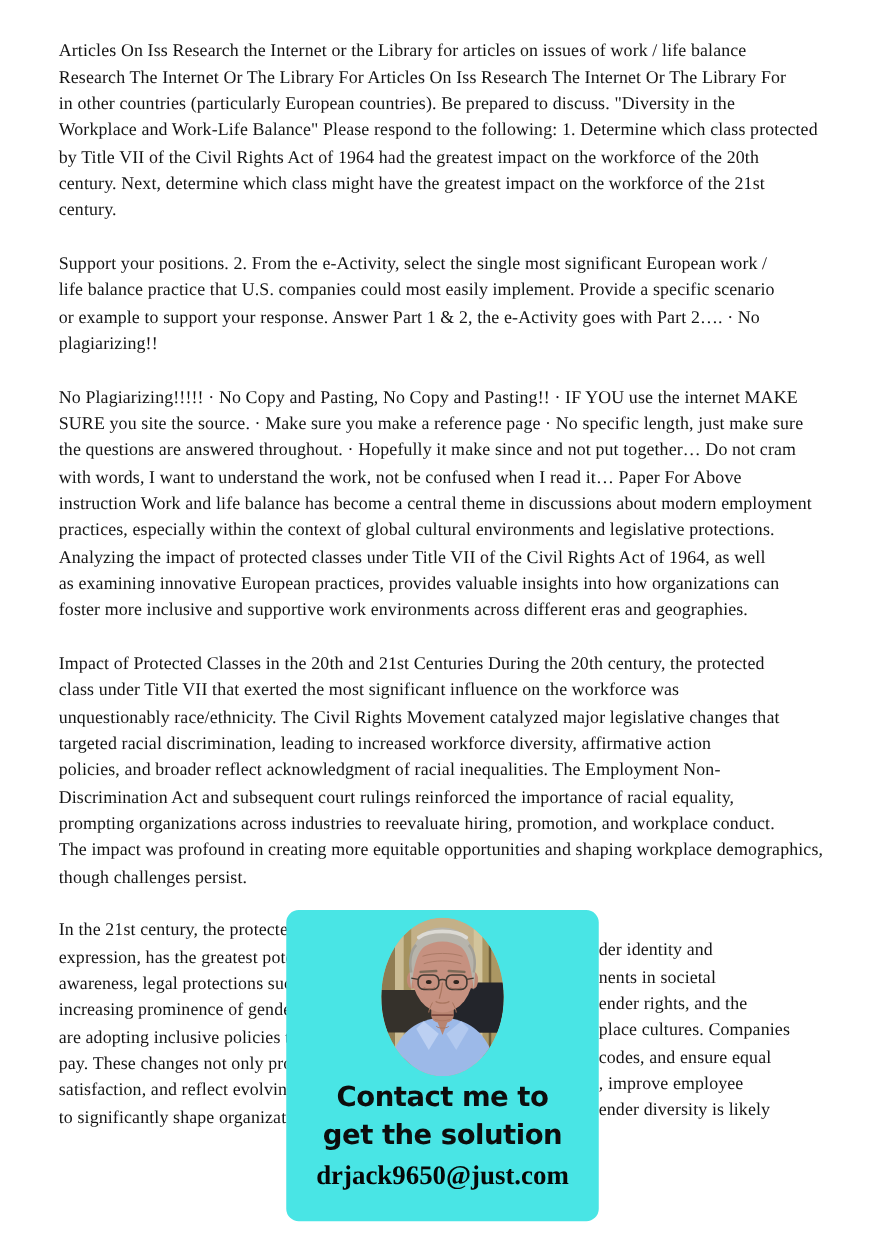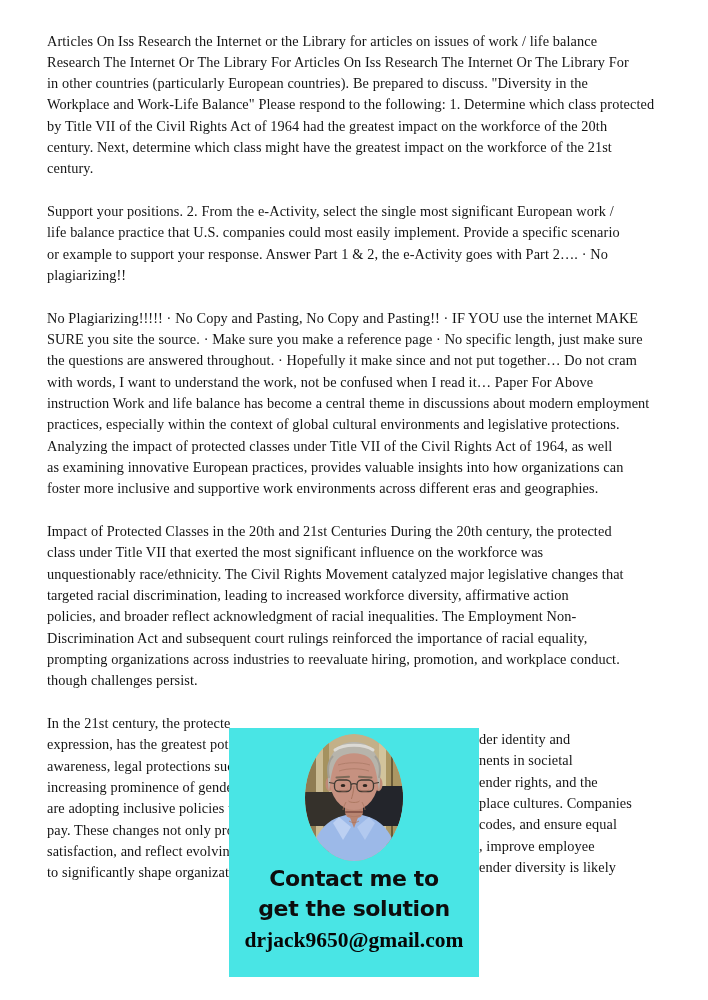--- a/index.html
+++ b/index.html
@@ -45,20 +45,21 @@
   .card {
     position: absolute;
     left: 229px;
     top: 728px;
     width: 250px;
     height: 249px;
     z-index: 2;
     display: flex;
     flex-direction: column;
     align-items: center;
+    border-radius: 10px;
   }
   .photo {
     margin-top: 6px;
     width: 98px;
     height: 127px;
     border-radius: 50%;
     overflow: hidden;
     flex: 0 0 auto;
   }
   .photo svg { display: block; width: 98px; height: 127px; }
@@ -113,20 +114,21 @@
       <div class="line">foster more inclusive and supportive work environments across different eras and geographies.</div>
     </div>
     <div class="para">
       <div class="line">Impact of Protected Classes in the 20th and 21st Centuries During the 20th century, the protected</div>
       <div class="line">class under Title VII that exerted the most significant influence on the workforce was</div>
       <div class="line">unquestionably race/ethnicity. The Civil Rights Movement catalyzed major legislative changes that</div>
       <div class="line">targeted racial discrimination, leading to increased workforce diversity, affirmative action</div>
       <div class="line">policies, and broader reflect acknowledgment of racial inequalities. The Employment Non-</div>
       <div class="line">Discrimination Act and subsequent court rulings reinforced the importance of racial equality,</div>
       <div class="line">prompting organizations across industries to reevaluate hiring, promotion, and workplace conduct.</div>
+      <div class="line">The impact was profound in creating more equitable opportunities and shaping workplace demographics,</div>
       <div class="line">though challenges persist.</div>
     </div>
     <div class="para">
       <div class="line"><span>In the 21st century, the protecte</span><span class="frag-right">der identity and</span></div>
       <div class="line"><span>expression, has the greatest pote</span><span class="frag-right">nents in societal</span></div>
       <div class="line"><span>awareness, legal protections suc</span><span class="frag-right">ender rights, and the</span></div>
       <div class="line"><span>increasing prominence of gende</span><span class="frag-right">place cultures. Companies</span></div>
       <div class="line"><span>are adopting inclusive policies t</span><span class="frag-right">codes, and ensure equal</span></div>
       <div class="line"><span>pay. These changes not only pro</span><span class="frag-right">, improve employee</span></div>
       <div class="line"><span>satisfaction, and reflect evolving</span><span class="frag-right">ender diversity is likely</span></div>
@@ -198,14 +200,14 @@
         <path d="M40.5,78 L57.5,78" stroke="#7d4b40" stroke-width="1.4" stroke-linecap="round"></path>
         <path d="M43,81.5 C46,83 52,83 55,81.5" fill="none" stroke="#b07a64" stroke-width="0.8"></path>
         <path d="M44,87 C46,89 52,89 54,87" fill="none" stroke="#a9765f" stroke-width="0.7"></path>
       </g>
     </svg>
   </div>
   <div class="headline">
     <div>Contact me to</div>
     <div>get the solution</div>
   </div>
-  <div class="email">drjack9650@gmail.com</div>
+  <div class="email">drjack9650@just.com</div>
 </div>
 
 </body></html>

